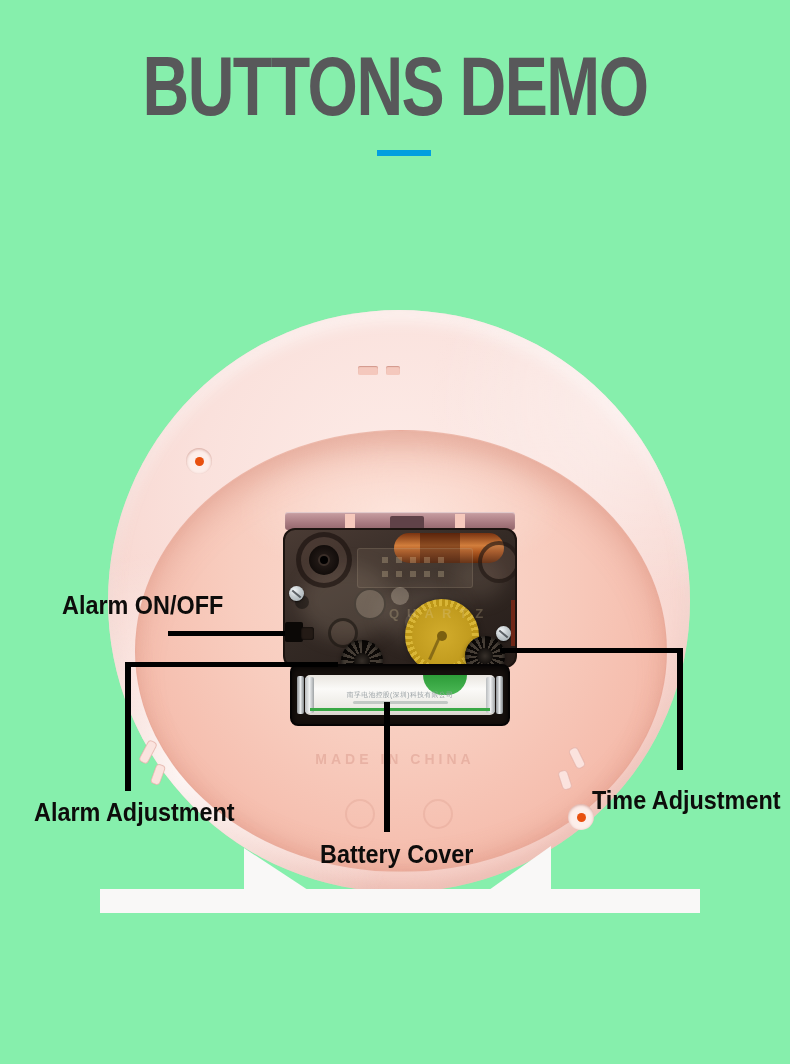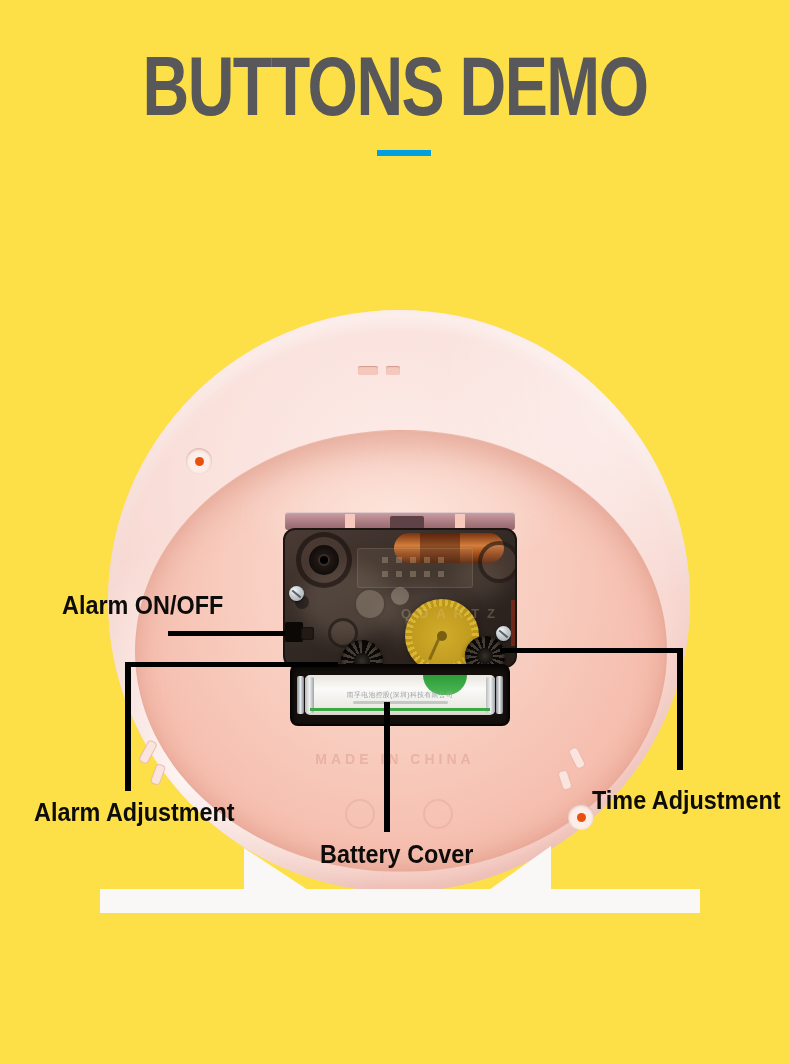--- a/index.html
+++ b/index.html
@@ -1,16 +1,16 @@
 <!DOCTYPE html>
 <html><head>
 <meta charset="utf-8">
 <style>
   html,body{margin:0;padding:0;background:#f9f8f7;}
-  .stage{position:relative;width:790px;height:1064px;background:#fde047;
+  .stage{position:relative;width:790px;height:1064px;background:#86efac;
          font-family:"Liberation Sans",sans-serif;overflow:hidden;margin:0 auto;}
 
   
   .title{position:absolute;left:0;right:0;top:44px;margin:0;text-align:center;
          font-size:84px;line-height:1;font-weight:700;color:#58585a;
          letter-spacing:-2px;transform:scaleX(.77);white-space:nowrap;}
   .title-underline{position:absolute;left:377px;top:150px;width:54px;height:6px;
          background:#019fe0;}
 
   
@@ -93,21 +93,21 @@
   .g4{left:10px;top:65px;width:14px;height:14px;background:rgba(0,0,0,.4);}
   .g5{left:120px;top:82px;width:20px;height:20px;background:rgba(190,175,155,.18);}
 
   .screw{position:absolute;width:15px;height:15px;border-radius:50%;
          background:radial-gradient(circle at 35% 30%,#f2f5f7 0%,#c3cacd 45%,#9fa8ad 100%);
          box-shadow:0 1px 2px rgba(0,0,0,.6);}
   .screw:after{content:"";position:absolute;left:2px;top:6.5px;width:11px;height:2px;background:rgba(60,65,70,.8);
          transform:rotate(40deg);}
   .s1{left:4px;top:56px;} .s2{left:211px;top:96px;}
 
-  .quartz{position:absolute;left:104px;top:76px;width:126px;text-align:center;
+  .quartz{position:absolute;left:104px;top:76px;width:126px;
          font-size:13px;font-weight:700;letter-spacing:8px;color:rgba(225,205,160,.26);}
   .red-slit{position:absolute;left:226px;top:70px;width:6px;height:46px;background:rgba(170,45,20,.55);}
 
   .alarm-switch-slot{position:absolute;left:0;top:92px;width:18px;height:20px;background:#0b0806;border-radius:2px;}
   .alarm-switch-stub{position:absolute;left:16px;top:97px;width:13px;height:13px;background:#231a15;border-radius:3px;
          box-shadow:inset 0 0 2px #000;}
 
   .gear-brass{position:absolute;left:120px;top:69px;width:74px;height:74px;border-radius:50%;
          background:repeating-conic-gradient(from 0deg,#bd9718 0deg 5deg,#d9b637 5deg 10deg);
          box-shadow:0 0 6px rgba(0,0,0,.35);}

